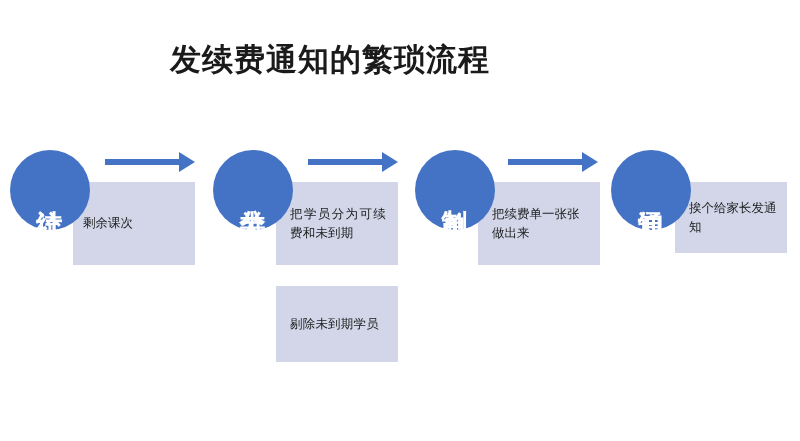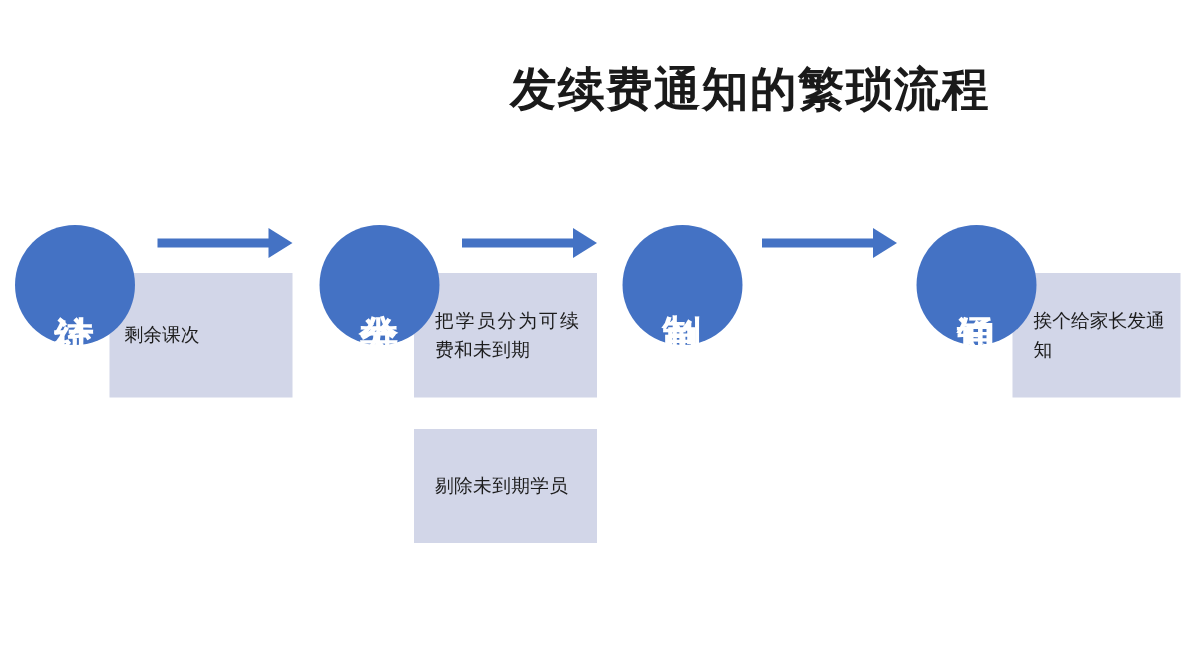--- a/index.html
+++ b/index.html
@@ -19,21 +19,21 @@
     height: 441px;
     background: #ffffff;
   }
 
   
   .slide-title {
     position: absolute;
     left: 0;
     top: 40px;
     width: 660px;
-    text-align: right;
+    text-align: center;
     font-size: 31px;
     font-weight: bold;
     color: #1a1a1a;
     letter-spacing: 1px;
     line-height: 40px;
     white-space: nowrap;
   }
 
   
   .note-box {
@@ -137,29 +137,32 @@
   </div>
   <div class="stage-circle" style="left:213px; top:150px;">
     <span class="circle-label">分类</span>
   </div>
 
   <div class="arrow" style="left:308px; top:152px; width:90px; height:20px;">
     <div class="arrow-shaft" style="width:76px;"></div>
     <div class="arrow-head" style="left:74px;"></div>
   </div>
 
+  <div class="note-box" style="left:478px; top:182px; width:122px; height:83px;">
+    <div class="note-text plain">把续费单一张张做出来</div>
+  </div>
   <div class="stage-circle" style="left:415px; top:150px;">
     <span class="circle-label">制单</span>
   </div>
 
   <div class="arrow" style="left:508px; top:152px; width:90px; height:20px;">
     <div class="arrow-shaft" style="width:76px;"></div>
     <div class="arrow-head" style="left:74px;"></div>
   </div>
 
-  <div class="note-box" style="left:675px; top:182px; width:112px; height:83px;">
+  <div class="note-box" style="left:675px; top:182px; width:112px; height:71px;">
     <div class="note-text plain">挨个给家长发通知</div>
   </div>
   <div class="stage-circle" style="left:611px; top:150px;">
     <span class="circle-label">通知</span>
   </div>
 
 </div>
 
 </body></html>

